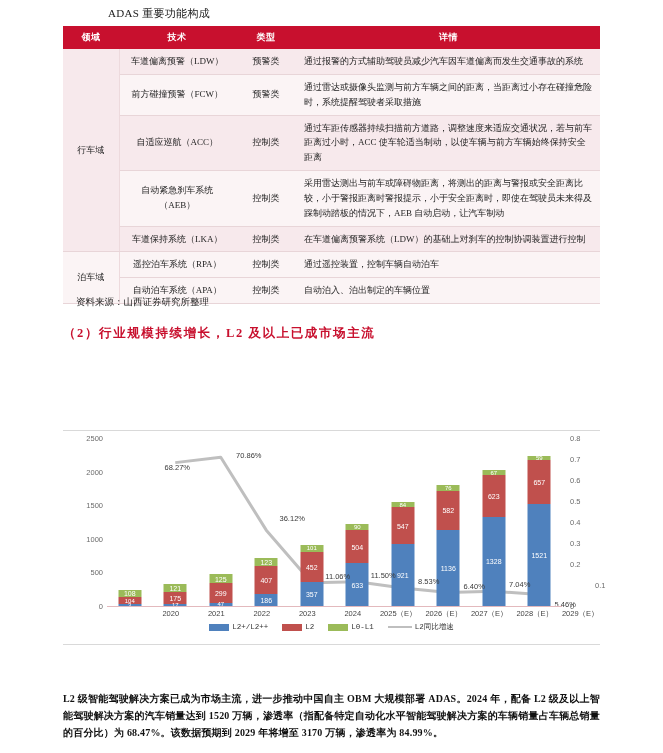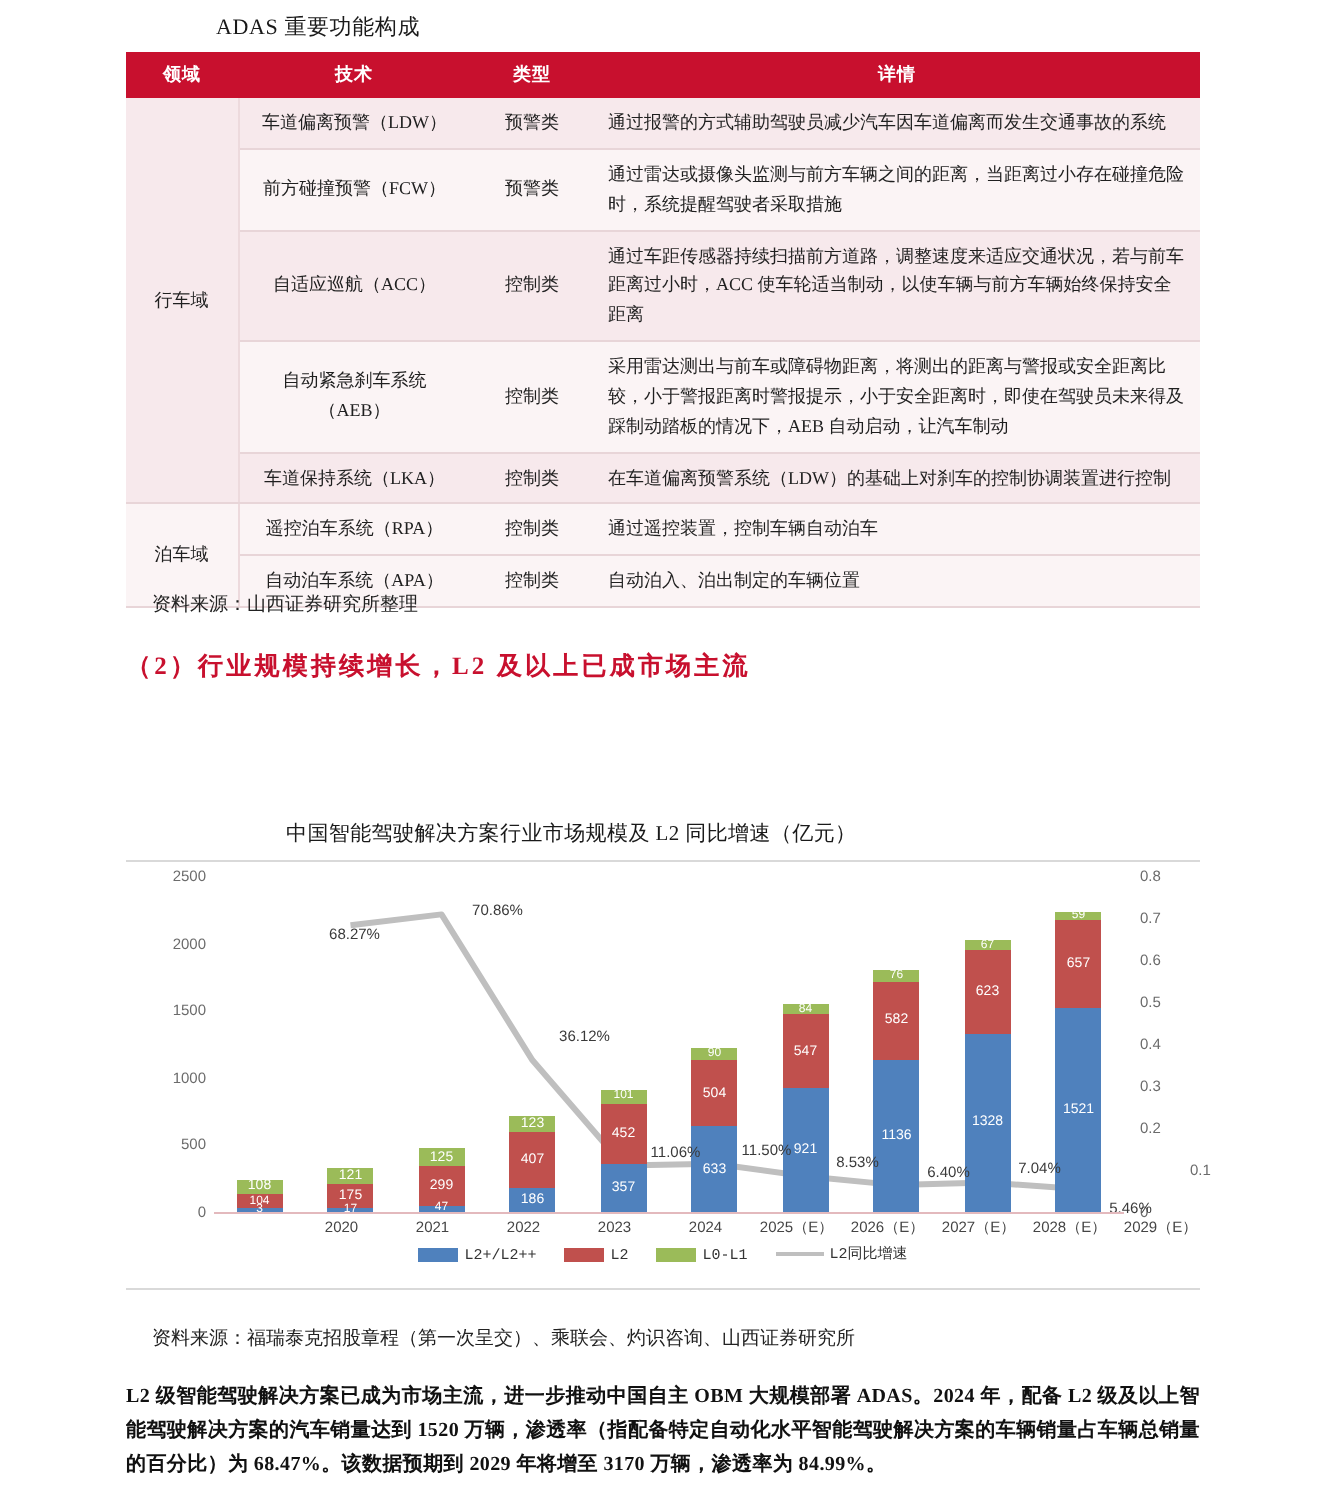--- a/index.html
+++ b/index.html
@@ -218,21 +218,20 @@
         </tr>
       </tbody>
     </table>
   </div>
 
   <div class="src src-1">资料来源：山西证券研究所整理</div>
 
   <div class="sec-head">（2）行业规模持续增长，L2 及以上已成市场主流</div>
 
   <div class="chart-box">
-    <div class="chart-title">中国智能驾驶解决方案行业市场规模及 L2 同比增速（亿元）</div>
     <div class="chart-rule"></div>
 
     <div class="axis-l" id="axis-left">
         <div class="ytick" style="top: 168px;">0</div>
         <div class="ytick" style="top: 134.4px;">500</div>
         <div class="ytick" style="top: 100.8px;">1000</div>
         <div class="ytick" style="top: 67.2px;">1500</div>
         <div class="ytick" style="top: 33.6px;">2000</div>
         <div class="ytick" style="top: 0px;">2500</div>
       </div>
@@ -384,15 +383,14 @@
         <div class="xtick" style="left: 295.75px;">2026（E）</div>
         <div class="xtick" style="left: 341.25px;">2027（E）</div>
         <div class="xtick" style="left: 386.75px;">2028（E）</div>
         <div class="xtick" style="left: 432.25px;">2029（E）</div>
       </div>
 
     <div class="legend" id="legend"><span class="li"><span class="sw" style="background: rgb(79, 129, 189);"></span><span>L2+/L2++</span></span><span class="li"><span class="sw" style="background: rgb(192, 80, 77);"></span><span>L2</span></span><span class="li"><span class="sw" style="background: rgb(155, 187, 89);"></span><span>L0-L1</span></span><span class="li"><span class="swline"></span><span>L2同比增速</span></span></div>
     <div class="chart-rule-b"></div>
   </div>
 
-  <div class="src src-2">资料来源：福瑞泰克招股章程（第一次呈交）、乘联会、灼识咨询、山西证券研究所</div>
   <div class="body-p p2">L2 级智能驾驶解决方案已成为市场主流，进一步推动中国自主 OBM 大规模部署 ADAS。2024 年，配备 L2 级及以上智能驾驶解决方案的汽车销量达到 1520 万辆，渗透率（指配备特定自动化水平智能驾驶解决方案的车辆销量占车辆总销量的百分比）为 68.47%。该数据预期到 2029 年将增至 3170 万辆，渗透率为 84.99%。</div>
 </div>
 
 </body></html>

